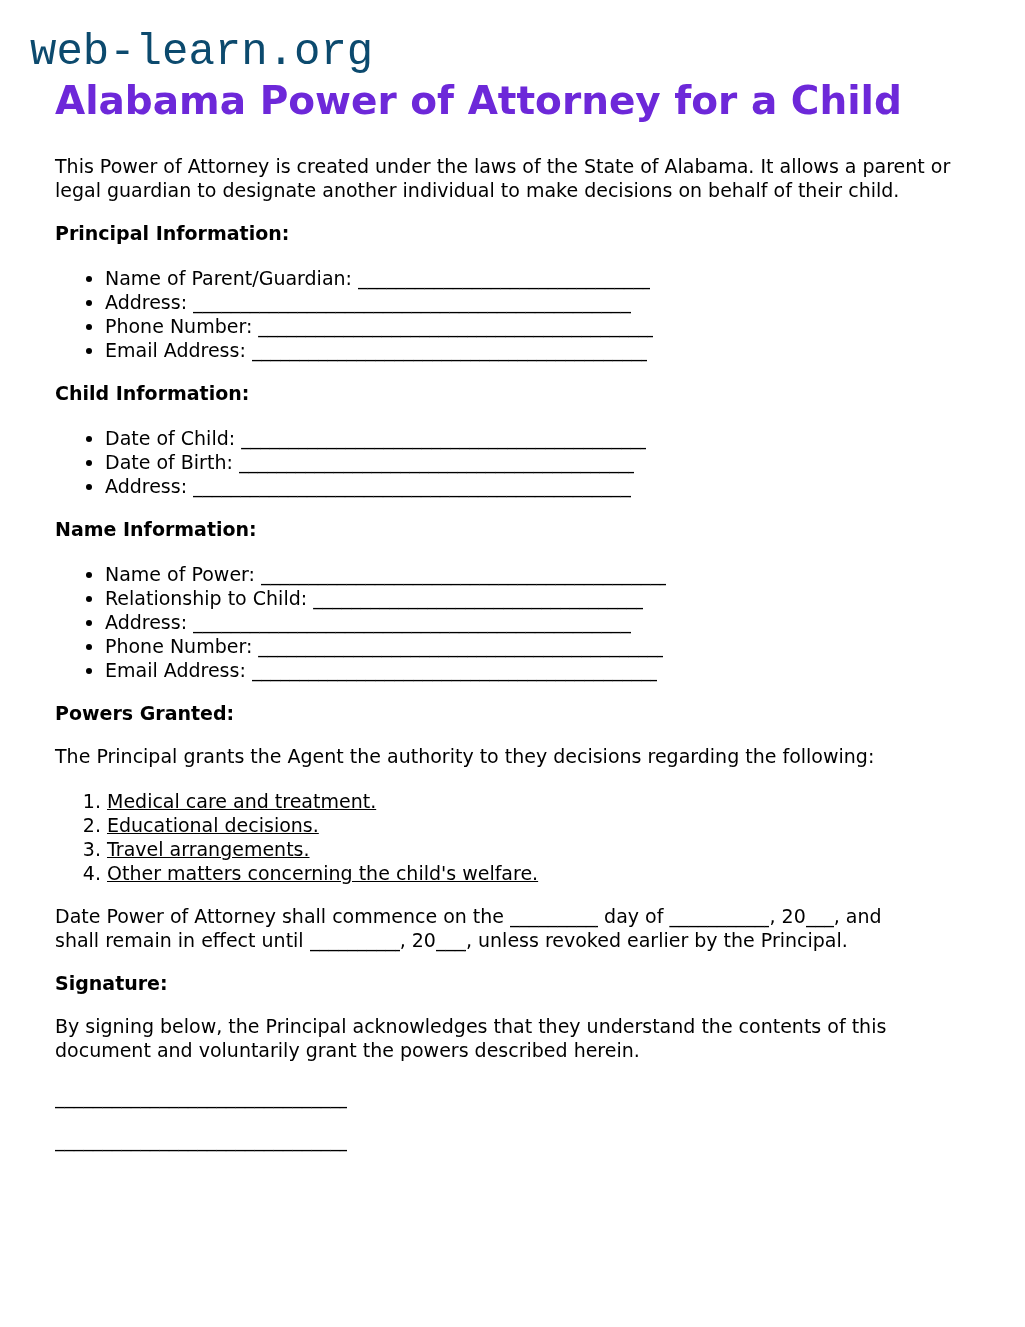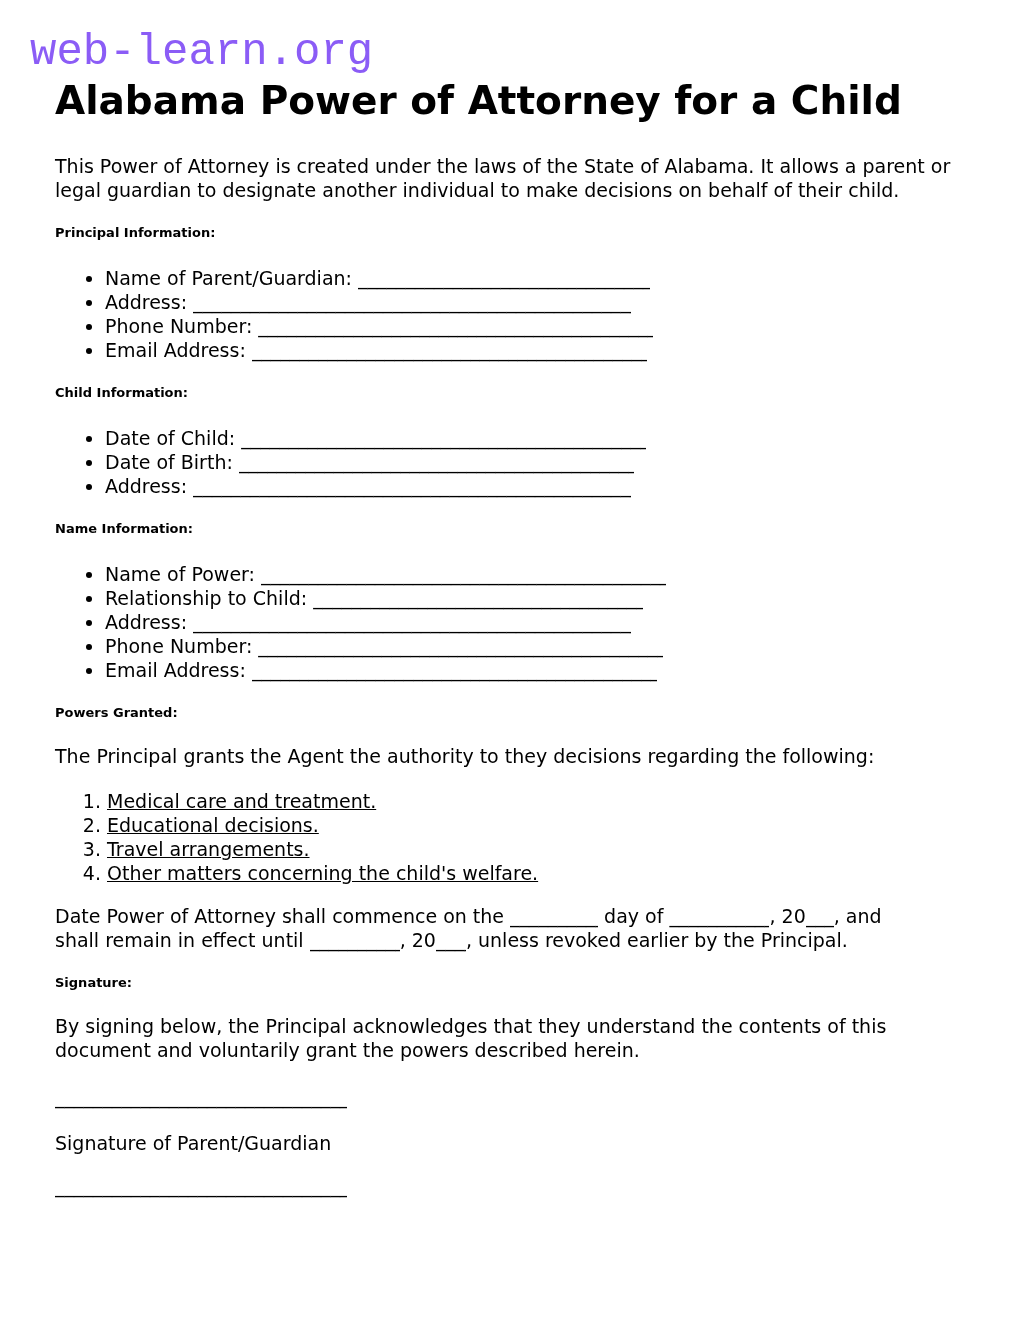--- a/index.html
+++ b/index.html
@@ -12,35 +12,35 @@
     height: 1327px;
     overflow: hidden;
     box-sizing: border-box;
   }
   .page { padding: 0 48px 0 55px; }
 
   .logo {
     font-family: "Liberation Mono", "DejaVu Sans Mono", monospace;
     font-size: 44px;
     line-height: 1;
-    color: #8b5cf6;
+    color: #0c4a6e;
     margin: 30px 0 0 -25px;
     letter-spacing: 0;
   }
   h1 {
     font-size: 39px;
     line-height: 46px;
     font-weight: bold;
     margin: 4px 0 0 0;
-    color: #000000;
+    color: #6d28d9;
   }
   p { margin: 16px 0; max-width: 925px; }
   .intro { margin-top: 30px; }
   h3 {
-    font-size: 13px;
+    font-size: 19px;
     line-height: 24px;
     font-weight: bold;
     margin: 19px 0;
   }
   ul, ol { margin: 21px 0 19px 0; }
   ul { padding-left: 50px; }
   ol { padding-left: 52px; text-decoration: underline; }
   li { margin: 0; padding: 0; }
 
   .blank {
@@ -116,16 +116,15 @@
 
   <div class="dur-par">
     <div class="dline"><span>Date Power of Attorney shall commence on the </span><span class="blank nosp w88">___________</span><span> day of </span><span class="blank nosp w100">____________</span><span>, 20</span><span class="blank nosp w28">____</span><span>, and</span></div>
     <div class="dline"><span>shall remain in effect until </span><span class="blank nosp w90">___________</span><span>, 20</span><span class="blank nosp w30">____</span><span>, unless revoked earlier by the Principal.</span></div>
   </div>
 
   <h3>Signature:</h3>
   <p>By signing below, the Principal acknowledges that they understand the contents of this document and voluntarily grant the powers described herein.</p>
 
   <p class="sig-line1"><span class="blank nosp w292">_________________________________</span></p>
-  <p class="sig-label">Signature of Parent/Guardian</p>
   <p class="sig-line2"><span class="blank nosp w292">_________________________________</span></p>
 
 </div>
 
 </body></html>

